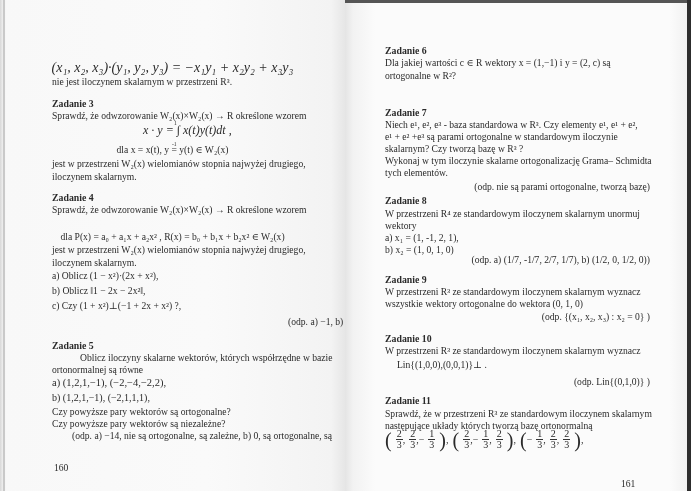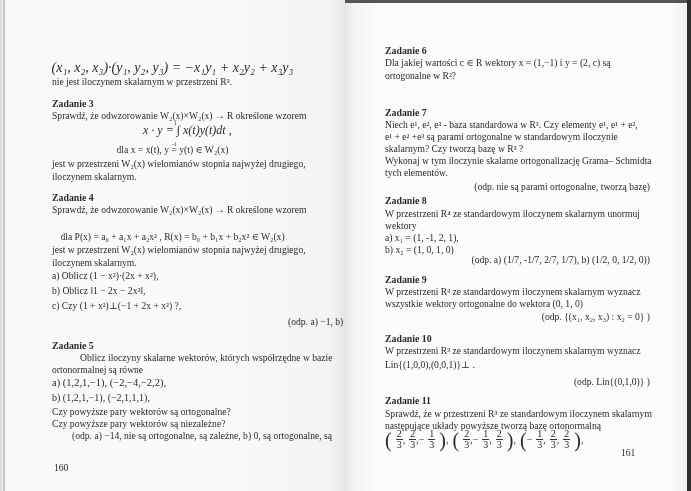--- a/index.html
+++ b/index.html
@@ -104,42 +104,42 @@
     <div class="txt" style="left:40px;top:241px;">b)   x₂ = (1, 0, 1, 0)</div>
     <div class="txt right" style="left:0;width:305px;top:251px;">(odp. a) (1/7, -1/7, 2/7, 1/7), b) (1/2, 0, 1/2, 0))</div>
 
     <div class="txt h" style="left:40px;top:271px;">Zadanie 9</div>
     <div class="txt" style="left:40px;top:283px;">W  przestrzeni  R³  ze  standardowym  iloczynem  skalarnym  wyznacz</div>
     <div class="txt" style="left:40px;top:295px;">wszystkie wektory ortogonalne do wektora (0, 1, 0)</div>
     <div class="txt right" style="left:0;width:305px;top:308px;">(odp.  {(x₁, x₂, x₃) : x₂ = 0} )</div>
 
     <div class="txt h" style="left:40px;top:330px;">Zadanie 10</div>
     <div class="txt" style="left:40px;top:342px;">W  przestrzeni  R³  ze  standardowym  iloczynem  skalarnym  wyznacz</div>
-    <div class="txt" style="left:40px;top:356px;">Lin{(1,0,0),(0,0,1)}⊥ .</div>
+    <div class="txt" style="left:52px;top:356px;">Lin{(1,0,0),(0,0,1)}⊥ .</div>
     <div class="txt right" style="left:0;width:305px;top:373px;">(odp.  Lin{(0,1,0)} )</div>
 
     <div class="txt h" style="left:40px;top:392px;">Zadanie 11</div>
     <div class="txt" style="left:40px;top:405px;text-align:right;">Sprawdź, że w przestrzeni  R³  ze standardowym iloczynem skalarnym</div>
-    <div class="txt" style="left:40px;top:417px;">następujące układy powyższe tworzą bazę ortonormalną</div>
+    <div class="txt" style="left:40px;top:417px;">następujące układy których tworzą bazę ortonormalną</div>
 
     <div style="position:absolute;left:40px;top:426px;white-space:nowrap;">
       <span class="big-paren">(</span>
       <span class="frac"><span class="num">2</span><span>3</span></span><span style="font-size:10px;">,</span>
       <span class="frac"><span class="num">2</span><span>3</span></span><span style="font-size:10px;">,−</span>
       <span class="frac"><span class="num">1</span><span>3</span></span>
       <span class="big-paren">)</span><span style="font-size:10px;">,</span>
       <span class="big-paren">(</span>
       <span class="frac"><span class="num">2</span><span>3</span></span><span style="font-size:10px;">,−</span>
       <span class="frac"><span class="num">1</span><span>3</span></span><span style="font-size:10px;">,</span>
       <span class="frac"><span class="num">2</span><span>3</span></span>
       <span class="big-paren">)</span><span style="font-size:10px;">,</span>
       <span class="big-paren">(</span><span style="font-size:10px;">−</span>
       <span class="frac"><span class="num">1</span><span>3</span></span><span style="font-size:10px;">,</span>
       <span class="frac"><span class="num">2</span><span>3</span></span><span style="font-size:10px;">,</span>
       <span class="frac"><span class="num">2</span><span>3</span></span>
       <span class="big-paren">)</span><span style="font-size:10px;">,</span>
     </div>
 
-    <div class="txt pagenum" style="left:276px;top:444px;">161</div>
+    <div class="txt pagenum" style="left:276px;top:475px;">161</div>
   </div>
 
   <div class="right-edge"></div>
 </div>
 
 </body></html>

